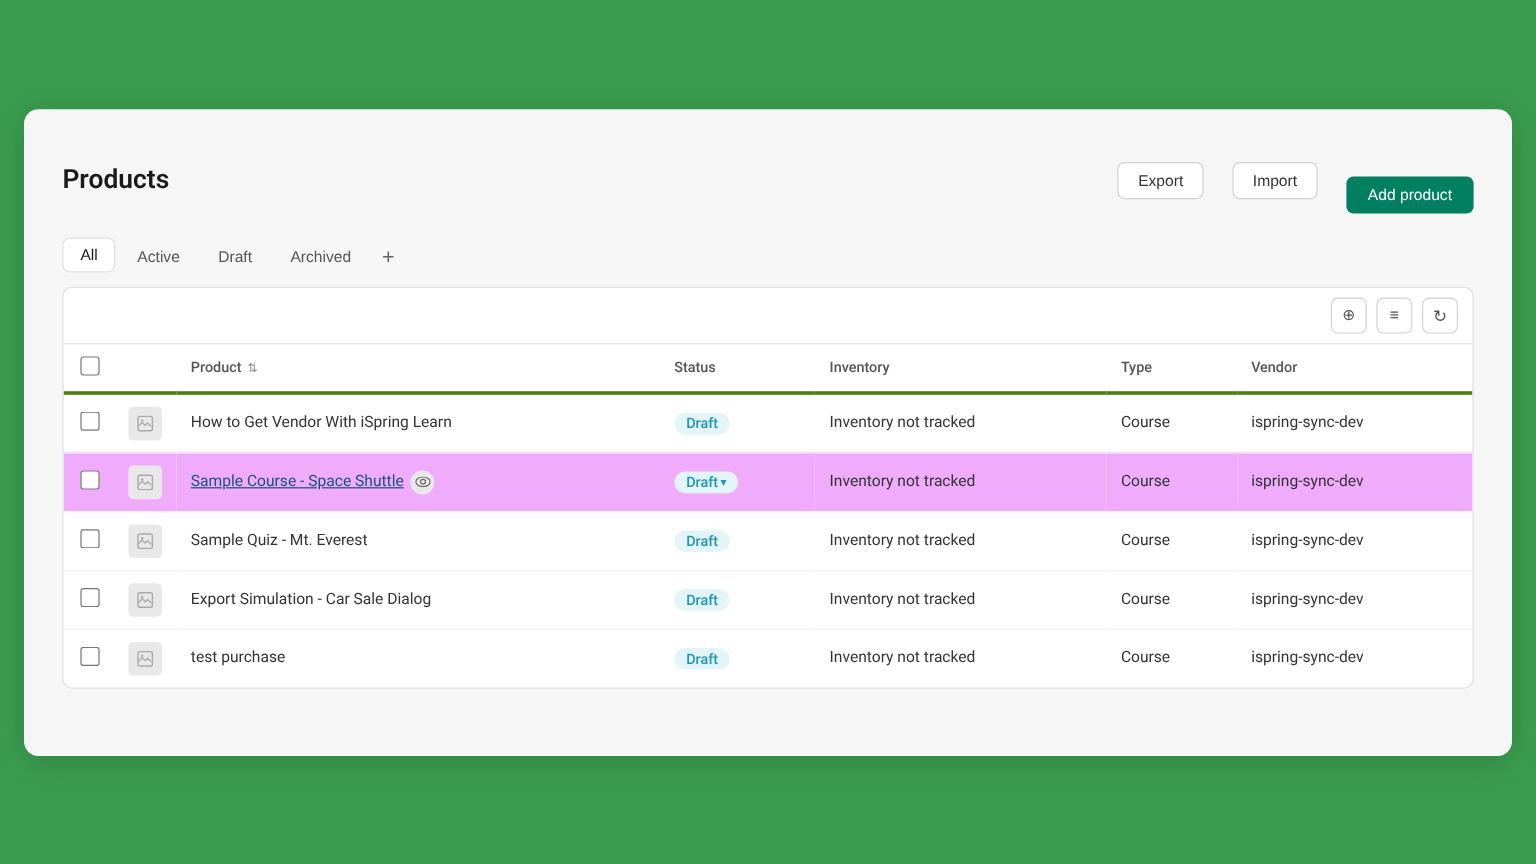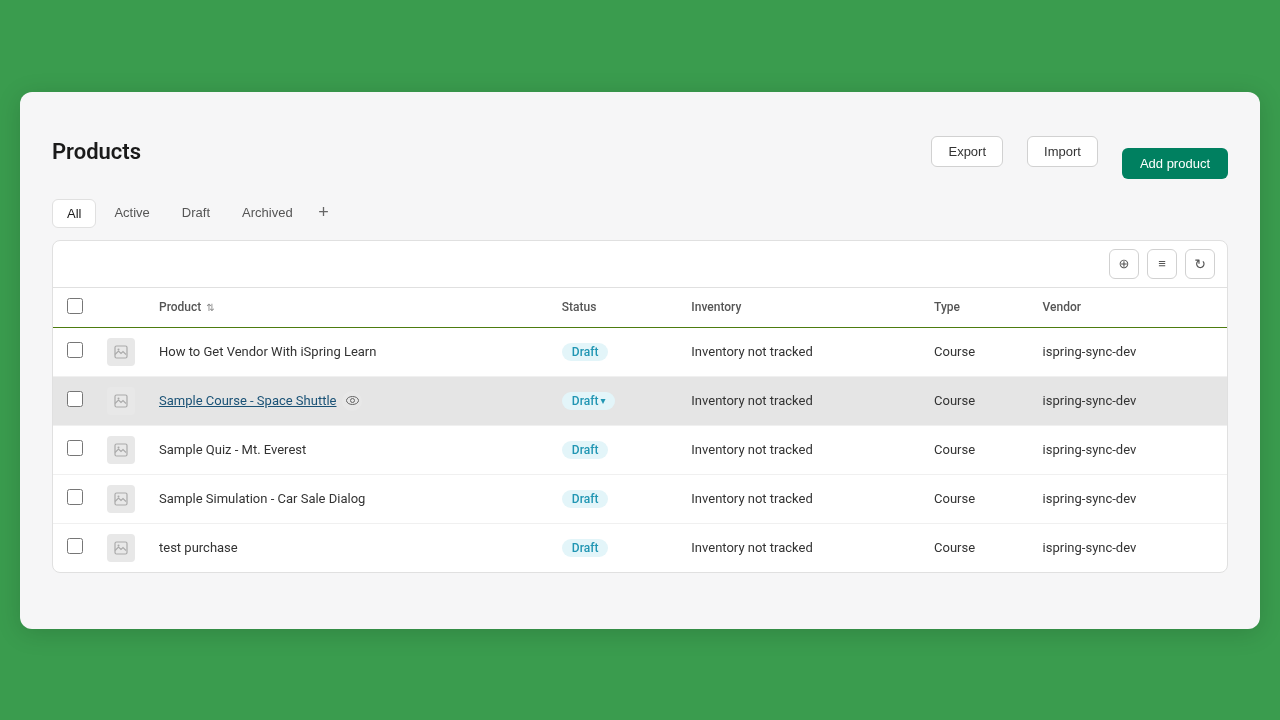--- a/index.html
+++ b/index.html
@@ -51,21 +51,21 @@
       border-radius: 6px;
       padding: 8px 18px;
       font-size: 13px;
       color: #fff;
       cursor: pointer;
       font-weight: 400;
       margin-top: 24px;
     }
     .tabs-row {
       display: flex;
-      align-items: flex-start;
+      align-items: flex-end;
       gap: 4px;
       margin-bottom: 0;
     }
     .tab {
       padding: 6px 14px;
       border-radius: 6px;
       font-size: 13px;
       color: #555;
       cursor: pointer;
       border: none;
@@ -116,21 +116,21 @@
       justify-content: center;
       cursor: pointer;
       color: #555;
     }
     table {
       width: 100%;
       border-collapse: collapse;
       font-size: 13px;
     }
     thead tr {
-      border-bottom: 1px solid #4d7c0f;
+      border-bottom: 3px solid #4d7c0f;
     }
     thead th {
       text-align: left;
       padding: 10px 12px;
       color: #555;
       font-weight: 500;
       font-size: 12px;
     }
     thead th:first-child {
       width: 40px;
@@ -306,21 +306,21 @@
             <span>Inventory not tracked</span>
           </td>
           <td>
             <span>Course</span>
           </td>
           <td>
             <span>ispring-sync-dev</span>
           </td>
         </tr>
 
-        <tr class="table-row" style="background:#e5e5e5;">
+        <tr class="table-row" style="background:#f0abfc;">
           <td>
             <input type="checkbox" class="checkbox" style="">
           </td>
           <td>
             <div class="product-thumb">
               <svg width="14" height="14" viewBox="0 0 14 14" fill="none">
                 <rect x="1" y="1" width="12" height="12" rx="1.5" stroke="#aaa" stroke-width="1.2" fill="#e8e8e8"></rect>
                 <path d="M1 9.5l3.5-3.5 2.5 2.5 2-2 3 3" stroke="#aaa" stroke-width="1.1" fill="none"></path>
                 <circle cx="4.5" cy="4.5" r="1" fill="#aaa"></circle>
               </svg>
@@ -391,21 +391,21 @@
           <td>
             <div class="product-thumb">
               <svg width="14" height="14" viewBox="0 0 14 14" fill="none">
                 <rect x="1" y="1" width="12" height="12" rx="1.5" stroke="#aaa" stroke-width="1.2" fill="#e8e8e8"></rect>
                 <path d="M1 9.5l3.5-3.5 2.5 2.5 2-2 3 3" stroke="#aaa" stroke-width="1.1" fill="none"></path>
                 <circle cx="4.5" cy="4.5" r="1" fill="#aaa"></circle>
               </svg>
             </div>
           </td>
           <td>
-            <span class="product-name">Sample Simulation - Car Sale Dialog</span>
+            <span class="product-name">Export Simulation - Car Sale Dialog</span>
           </td>
           <td>
             <span class="badge badge-draft">Draft</span>
           </td>
           <td>
             <span>Inventory not tracked</span>
           </td>
           <td>
             <span>Course</span>
           </td>

